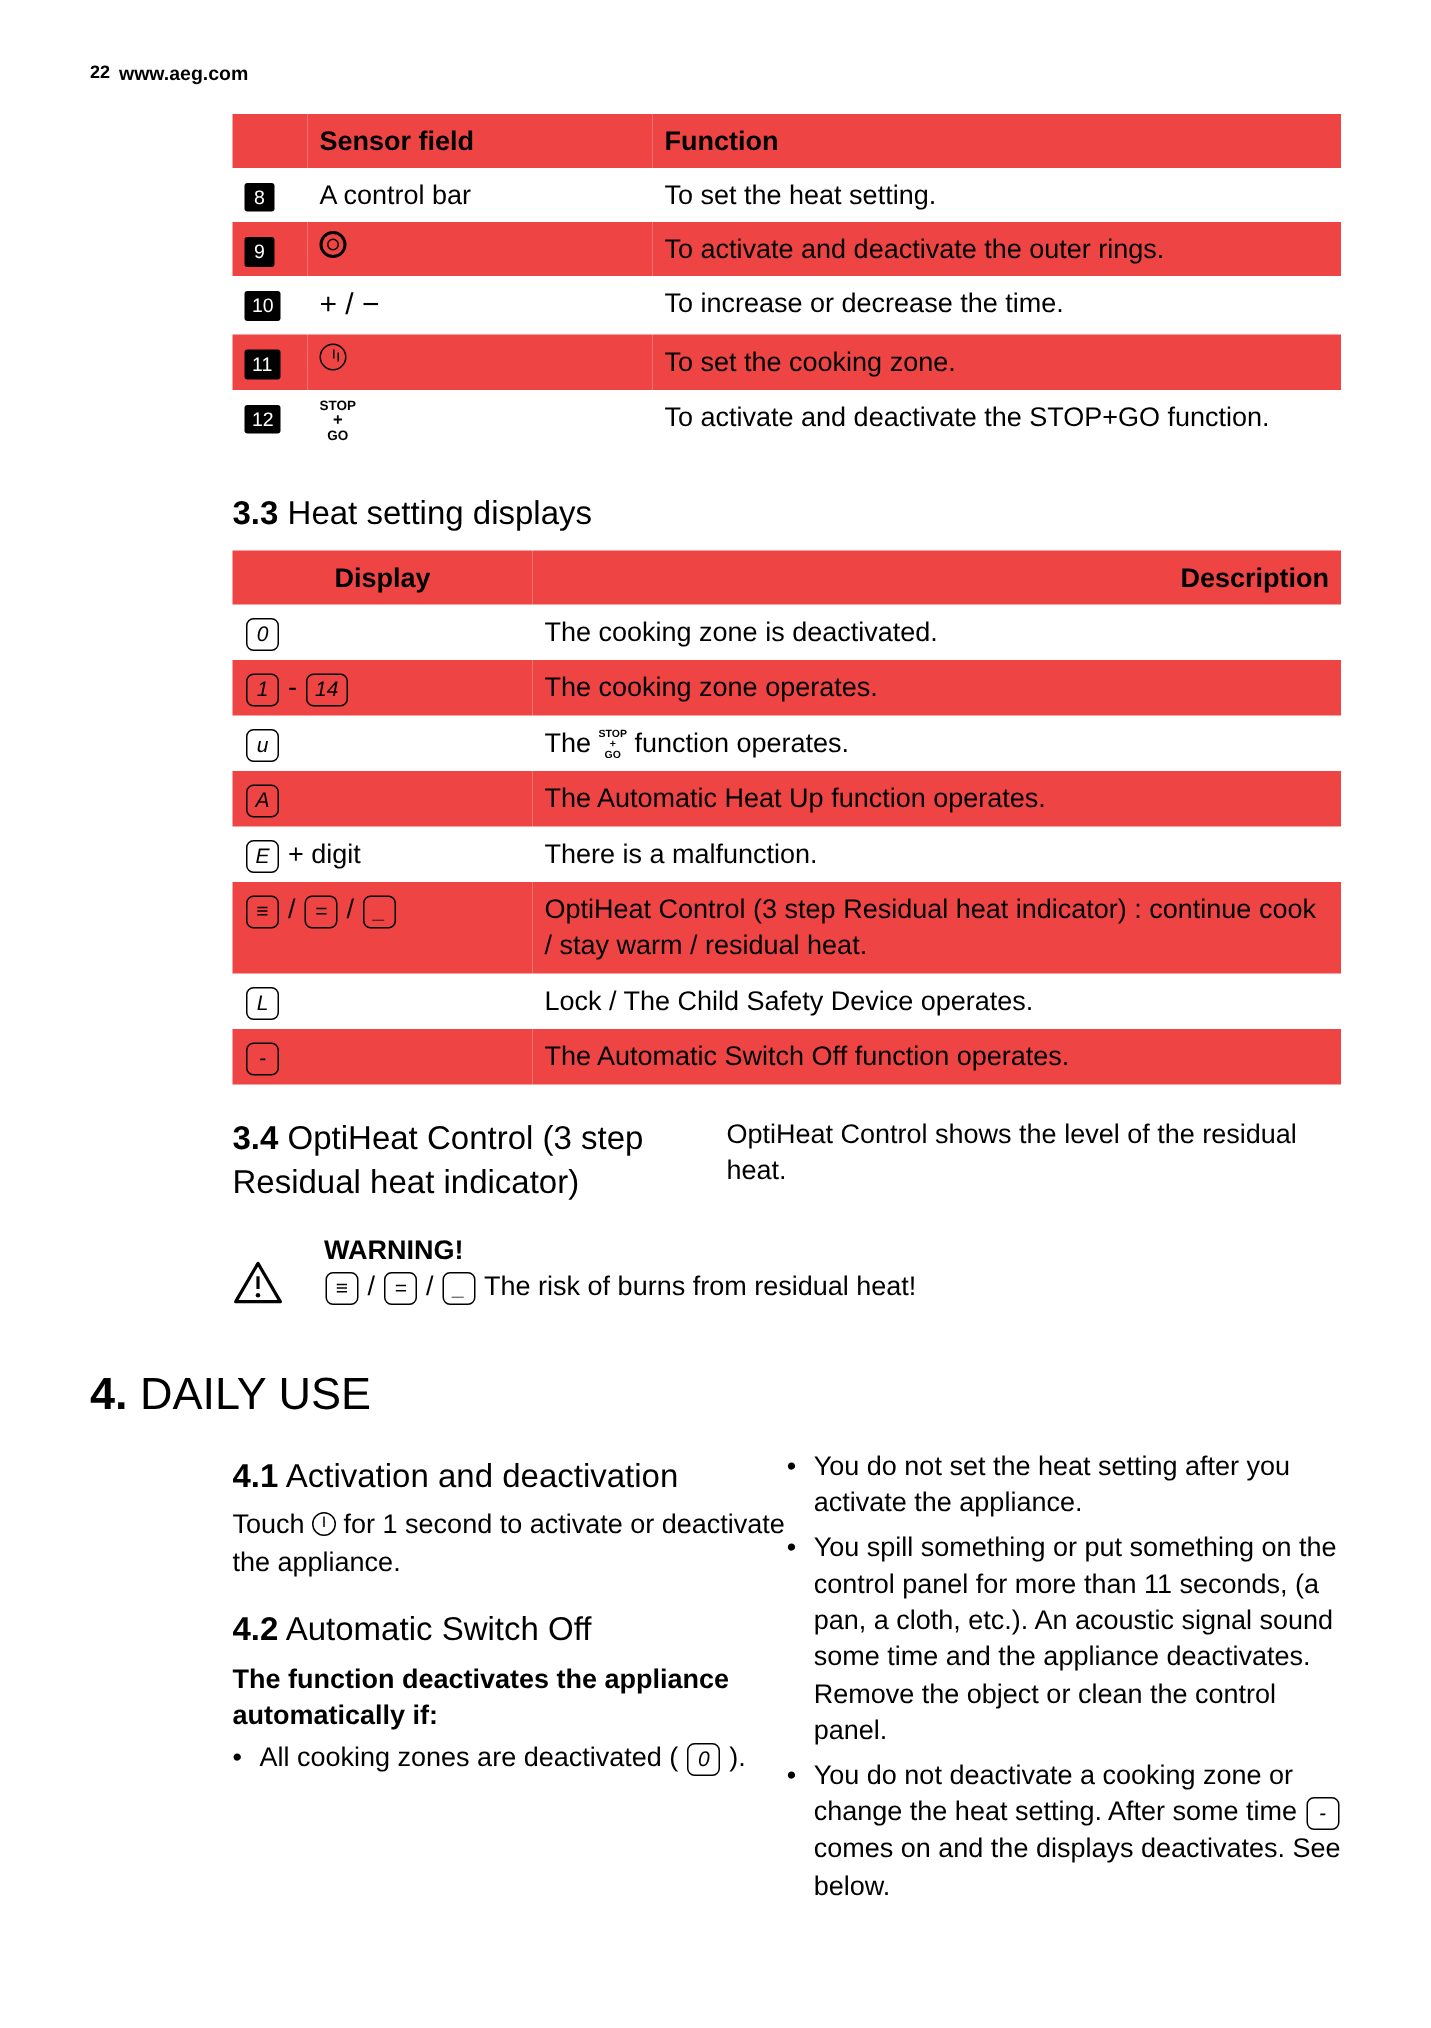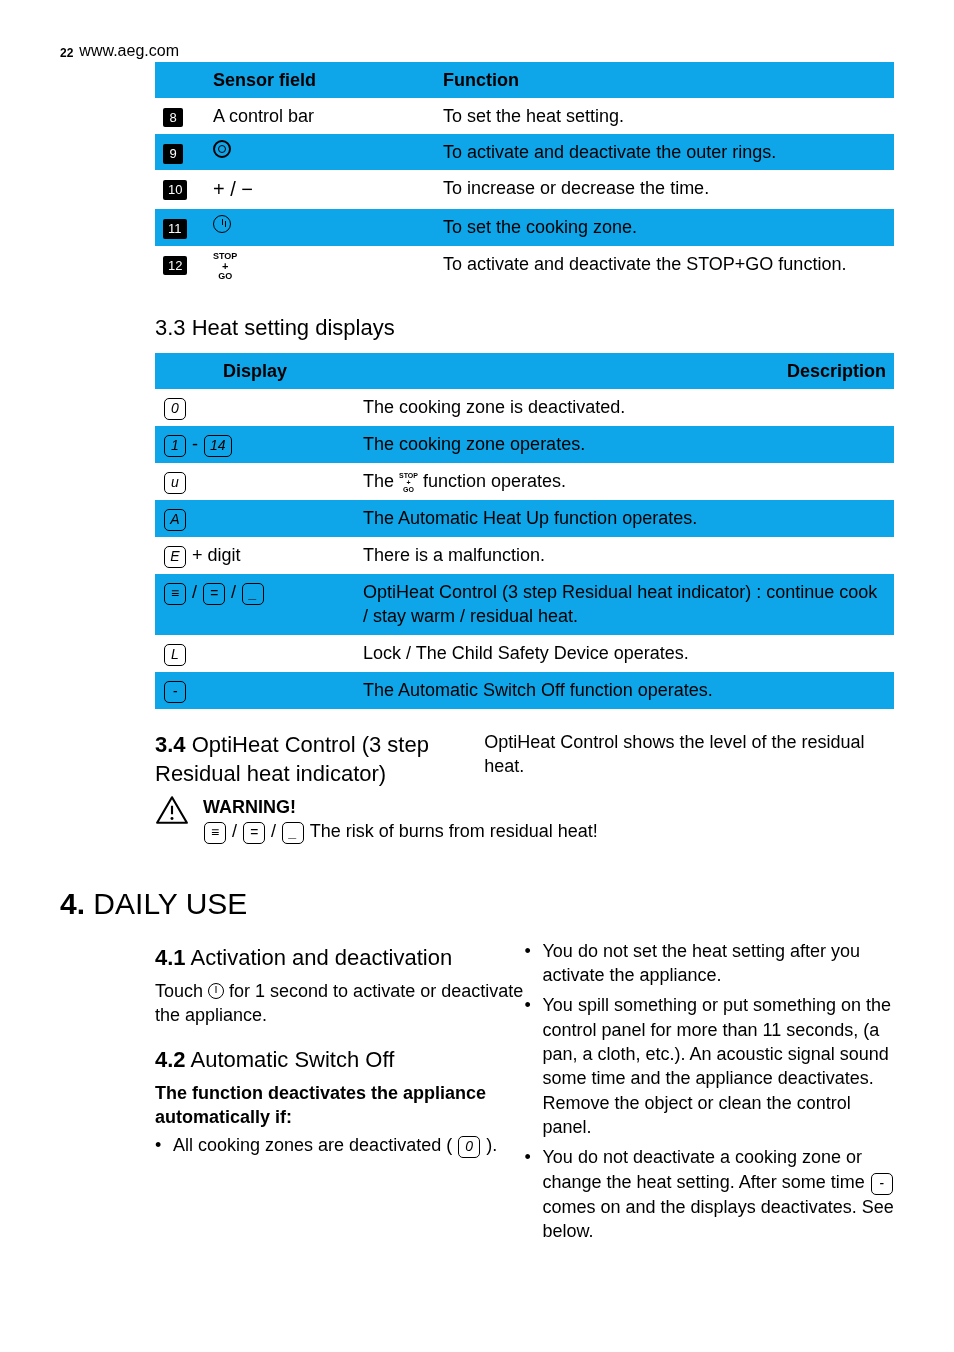--- a/index.html
+++ b/index.html
@@ -1,47 +1,47 @@
 <!DOCTYPE html>
 <html><head>
 <meta charset="utf-8">
 <style>
 *{box-sizing:border-box;margin:0;padding:0}
 body{font-family:"Helvetica Neue",Arial,sans-serif;width:954px;height:1352px;background:#fff;color:#000;padding:40px 60px 40px 60px;font-size:18px;line-height:1.35;font-weight:300}
 .pgnum{font-size:12px;font-weight:700}
-.url{font-size:16px;font-weight:400;margin-left:6px}
-.hdr-row{display:flex;align-items:flex-end;}
+.url{font-size:13px;font-weight:700;margin-left:6px}
+.hdr-row{display:flex;align-items:flex-start;margin-bottom:18px}
 .table{width:100%;margin-left:95px;width:calc(100% - 95px);border-collapse:collapse}
 .table th{text-align:left;font-weight:700;padding:6px 8px}
 .table td{padding:6px 8px;vertical-align:top}
 .table .col-num{width:50px}
 .table .col-sens{width:230px}
 .numbox{display:inline-block;background:#000;color:#fff;font-size:13px;padding:1px 5px;border-radius:2px;min-width:20px;text-align:center}
-.row-shade{background:#0ea5e9}
+.row-shade{background:#ef4444}
 .circle-icon{display:inline-block;width:18px;height:18px;border:2px solid #000;border-radius:50%;position:relative}
 .circle-icon::after{content:"";position:absolute;inset:3px;border:1px solid #000;border-radius:50%}
 .plusminus{font-size:20px;font-weight:400}
 .clock-icon{display:inline-block;width:18px;height:18px;border:1.5px solid #000;border-radius:50%;position:relative}
 .clock-icon::after{content:"";position:absolute;top:3px;left:50%;width:1px;height:6px;background:#000;transform-origin:bottom;box-shadow:3px 2px 0 0 #000}
 .stopgo{font-size:9px;font-weight:700;line-height:1;text-align:center;display:inline-block}
 .stopgo-mid{font-size:11px}
 .section-head{font-size:22px;font-weight:300;margin:22px 0 10px 95px}
-.section-head b{font-weight:400}
+.section-head b{font-weight:700}
 .dtable{width:calc(100% - 95px);margin-left:95px;border-collapse:collapse}
 .dtable th{font-weight:700;text-align:right;padding:6px 8px}
 .dtable th.left{text-align:center}
 .dtable td{padding:6px 8px;vertical-align:top}
 .dtable .col-disp{width:200px}
 .seg{display:inline-block;border:1.3px solid #000;border-radius:5px;padding:0 5px;font-family:Arial,sans-serif;font-size:14px;min-width:22px;text-align:center;height:22px;line-height:19px;font-style:italic;margin:0 1px}
 .twocol{display:flex;gap:24px;margin-top:21px}
 .colL{flex:0 0 48%;padding-left:95px}
 .colR{flex:1}
 .h34{font-size:22px;font-weight:300;margin-bottom:6px}
 .h34 b{font-weight:700}
-.warn-row{display:flex;gap:14px;align-items:flex-start;margin-top:0;margin-left:95px}
+.warn-row{display:flex;gap:27px;align-items:flex-end;margin-top:12px;margin-left:95px}
 .warn-icon{width:34px;height:30px}
 .warn-txt{flex:1}
 .warn-title{font-weight:700}
 .chapter{font-size:30px;font-weight:300;margin:40px 0 10px 0}
 .chapter b{font-weight:700}
 .subhead{font-size:22px;font-weight:300;margin:8px 0 6px 0}
 .subhead b{font-weight:700}
 .body-pad{padding-left:95px;display:flex;}
 .body-pad .left,.body-pad .right{flex:1}
 .strong{font-weight:700}

